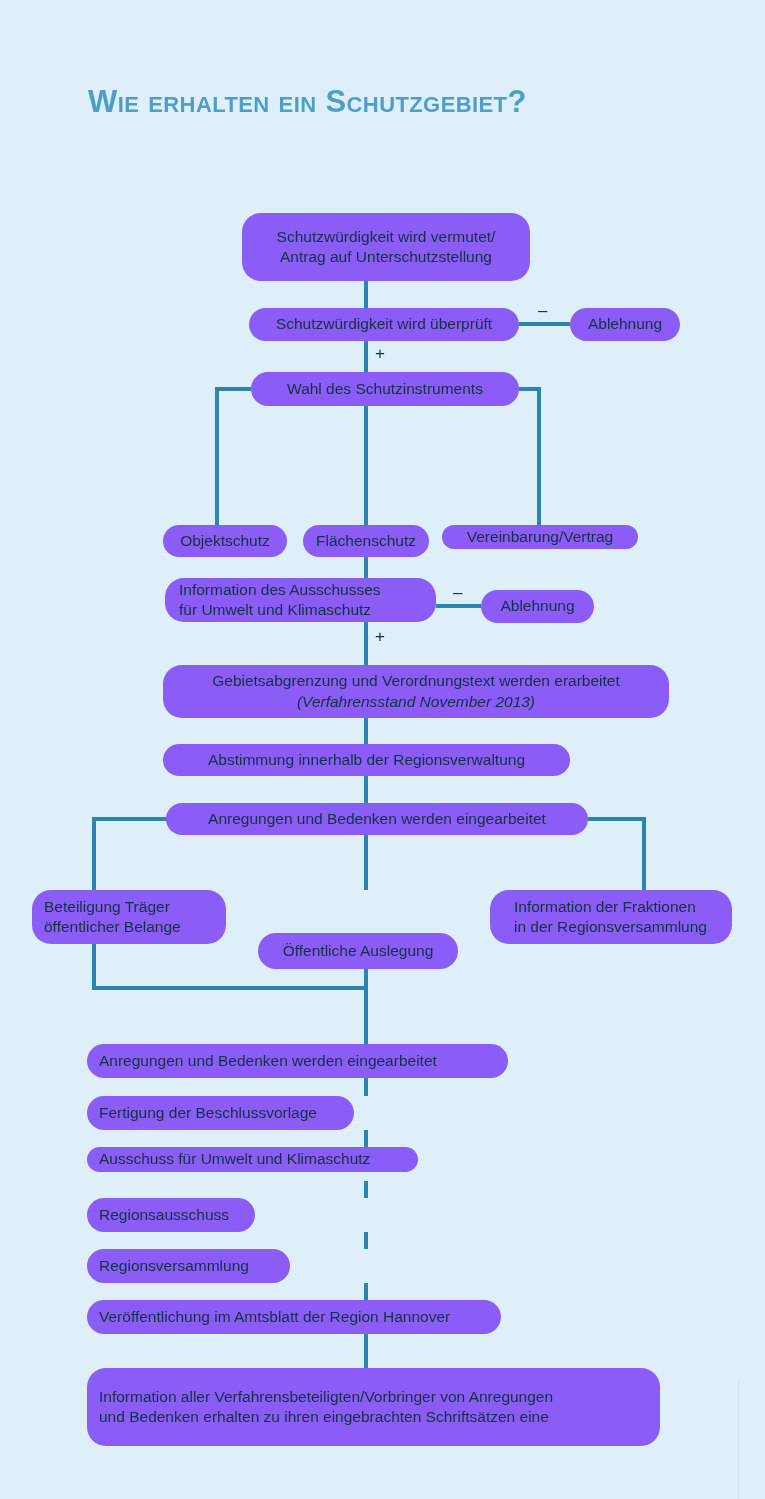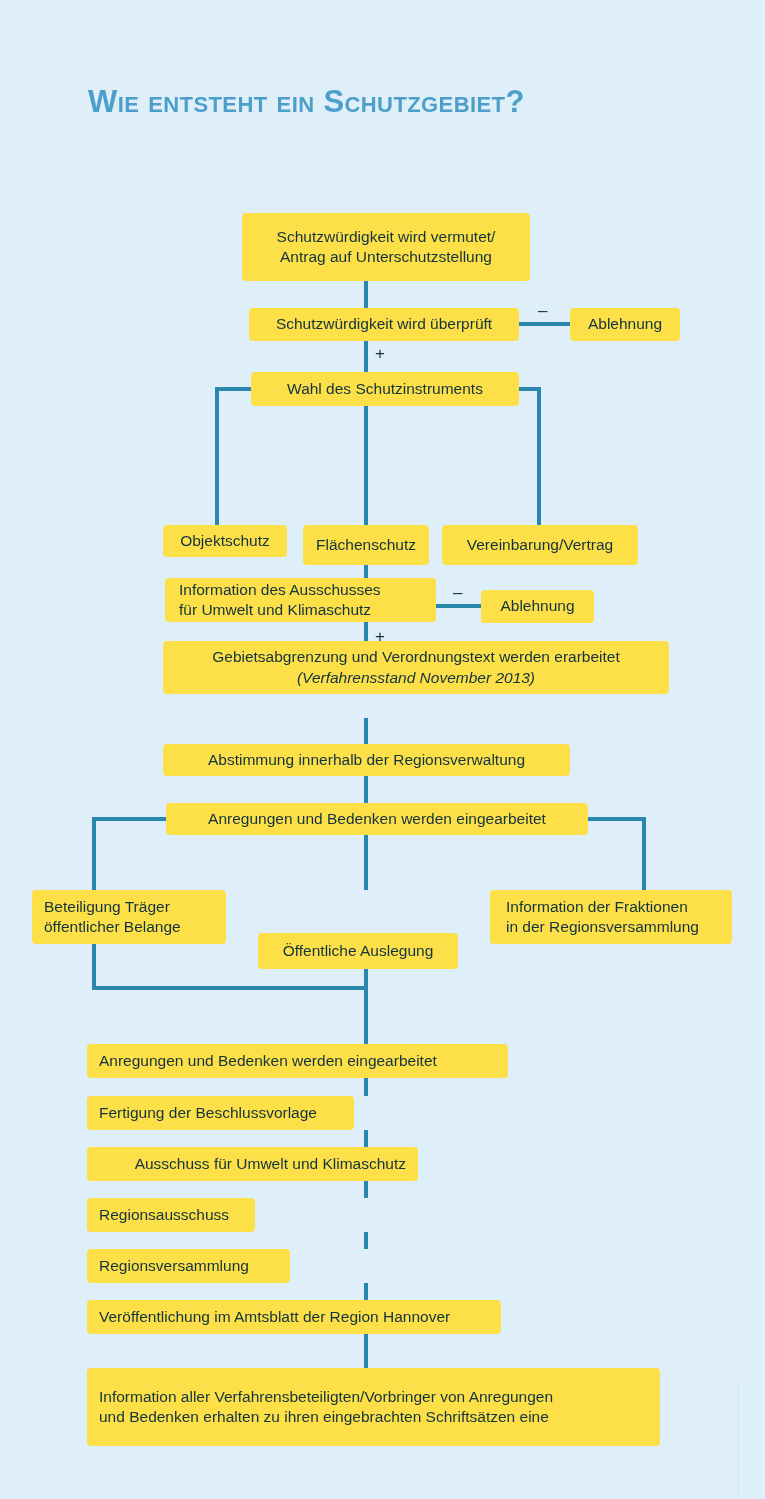--- a/index.html
+++ b/index.html
@@ -33,22 +33,22 @@
     top: 84px;
     color: #4d9fc9;
     font-size: 31px;
     font-weight: bold;
     font-variant: small-caps;
     letter-spacing: 0.4px;
     white-space: nowrap;
   }
   .node {
     position: absolute;
-    background: #fde047;
-    border-radius: 4px;
+    background: #8b5cf6;
+    border-radius: 19px;
     color: #12333f;
     font-size: 15.5px;
     line-height: 1.32;
     box-sizing: border-box;
     display: flex;
     flex-direction: column;
     justify-content: center;
     padding: 5px 12px;
     z-index: 2;
   }
@@ -116,21 +116,21 @@
 
       <line x1="366" y1="1078" x2="366" y2="1096"></line>
       <line x1="366" y1="1130" x2="366" y2="1147"></line>
       <line x1="366" y1="1181" x2="366" y2="1198"></line>
       <line x1="366" y1="1232" x2="366" y2="1249"></line>
       <line x1="366" y1="1283" x2="366" y2="1300"></line>
       <line x1="366" y1="1334" x2="366" y2="1368"></line>
     </g>
   </svg>
 
-  <div class="title">Wie entsteht ein Schutzgebiet?</div>
+  <div class="title">Wie erhalten ein Schutzgebiet?</div>
 
   <div class="node ctr" style="left:242px; top:213px; width:288px; height:68px;">
     <span class="ln">Schutzwürdigkeit wird vermutet/</span>
     <span class="ln">Antrag auf Unterschutzstellung</span>
   </div>
 
   <div class="node ctr" style="left:249px; top:308px; width:270px; height:33px;">
     <span class="ln">Schutzwürdigkeit wird überprüft</span>
   </div>
   <div class="sign" style="left:538px; top:302px;">–</div>
@@ -140,72 +140,72 @@
     <span class="ln">Ablehnung</span>
   </div>
 
   <div class="node ctr" style="left:251px; top:372px; width:268px; height:34px;">
     <span class="ln">Wahl des Schutzinstruments</span>
   </div>
 
   <div class="node ctr" style="left:163px; top:525px; width:124px; height:32px;">
     <span class="ln">Objektschutz</span>
   </div>
-  <div class="node ctr" style="left:303px; top:525px; width:126px; height:40px;">
+  <div class="node ctr" style="left:303px; top:525px; width:126px; height:32px;">
     <span class="ln">Flächenschutz</span>
   </div>
-  <div class="node ctr" style="left:442px; top:525px; width:196px; height:40px;">
+  <div class="node ctr" style="left:442px; top:525px; width:196px; height:24px;">
     <span class="ln">Vereinbarung/Vertrag</span>
   </div>
 
   <div class="node" style="left:165px; top:578px; width:271px; height:44px; padding-left:14px;">
     <span class="ln">Information des Ausschusses</span>
     <span class="ln">für Umwelt und Klimaschutz</span>
   </div>
   <div class="sign" style="left:453px; top:584px;">–</div>
   <div class="sign" style="left:375px; top:628px;">+</div>
 
   <div class="node ctr" style="left:481px; top:590px; width:113px; height:33px;">
     <span class="ln">Ablehnung</span>
   </div>
 
-  <div class="node ctr" style="left:163px; top:641px; width:506px; height:53px;">
+  <div class="node ctr" style="left:163px; top:665px; width:506px; height:53px;">
     <span class="ln">Gebietsabgrenzung und Verordnungstext werden erarbeitet</span>
     <span class="ln it">(Verfahrensstand November 2013)</span>
   </div>
 
   <div class="node ctr" style="left:163px; top:744px; width:407px; height:32px;">
     <span class="ln">Abstimmung innerhalb der Regionsverwaltung</span>
   </div>
 
   <div class="node ctr" style="left:166px; top:803px; width:422px; height:32px;">
     <span class="ln">Anregungen und Bedenken werden eingearbeitet</span>
   </div>
 
   <div class="node" style="left:32px; top:890px; width:194px; height:54px; ">
     <span class="ln">Beteiligung Träger</span>
     <span class="ln">öffentlicher Belange</span>
   </div>
   <div class="node ctr" style="left:258px; top:893px; width:200px; height:36px;margin-top:40px;">
     <span class="ln">Öffentliche Auslegung</span>
   </div>
-  <div class="node" style="left:490px; top:890px; width:242px; height:54px; padding-left:16px;">
+  <div class="node" style="left:490px; top:890px; width:242px; height:54px; padding-left:24px;">
     <span class="ln">Information der Fraktionen</span>
     <span class="ln">in der Regionsversammlung</span>
   </div>
 
   <div class="node" style="left:87px; top:1044px; width:421px; height:34px;">
     <span class="ln">Anregungen und Bedenken werden eingearbeitet</span>
   </div>
 
   <div class="node" style="left:87px; top:1096px; width:267px; height:34px;">
     <span class="ln">Fertigung der Beschlussvorlage</span>
   </div>
 
-  <div class="node" style="left:87px; top:1147px; width:331px; height:34px;align-items:flex-end;">
+  <div class="node" style="left:87px; top:1147px; width:331px; height:25px;">
     <span class="ln">Ausschuss für Umwelt und Klimaschutz</span>
   </div>
 
   <div class="node" style="left:87px; top:1198px; width:168px; height:34px;">
     <span class="ln">Regionsausschuss</span>
   </div>
 
   <div class="node" style="left:87px; top:1249px; width:203px; height:34px;">
     <span class="ln">Regionsversammlung</span>
   </div>

